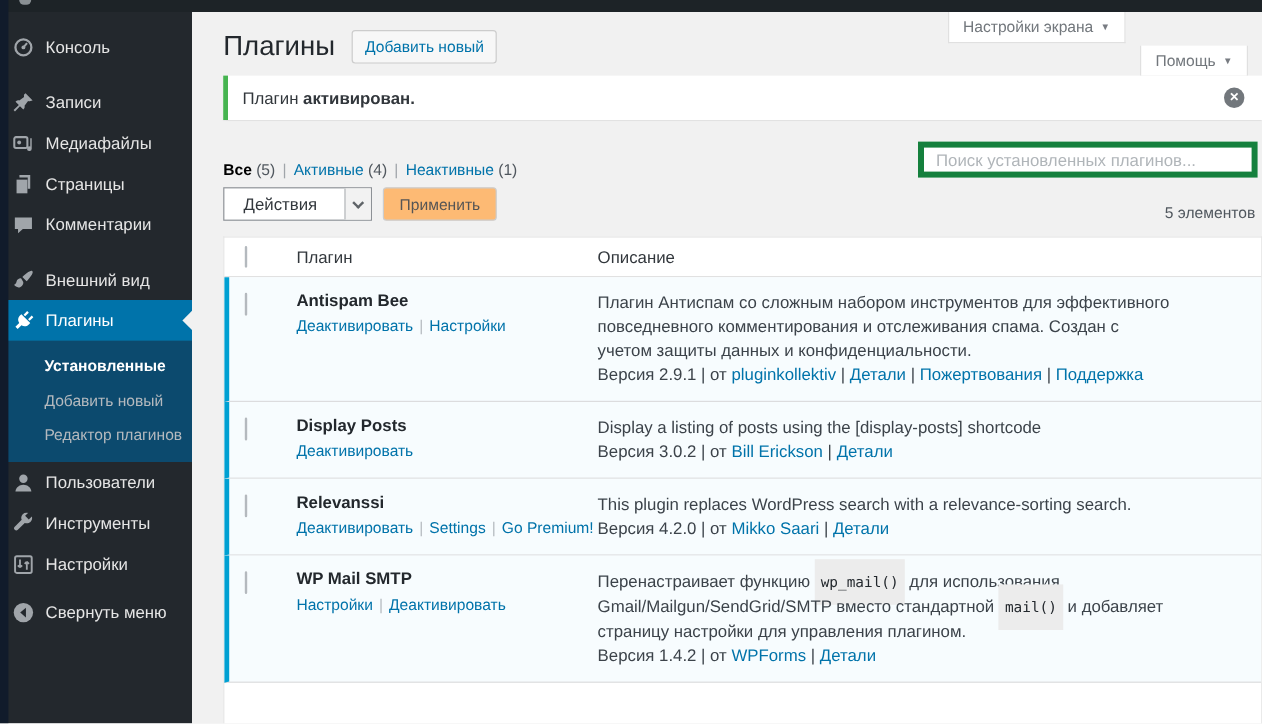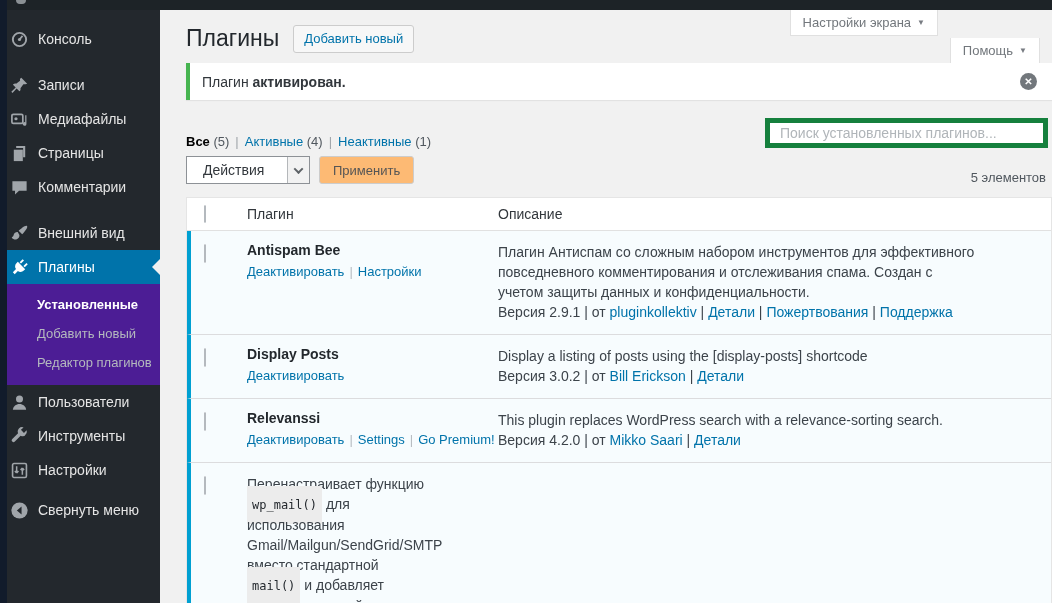--- a/index.html
+++ b/index.html
@@ -18,21 +18,21 @@
   .sidebar { position:absolute; left:0; top:10px; width:160px; height:593px; background:#23282d; z-index:30; padding-top:12px; }
   .menu-item { position:relative; display:flex; align-items:center; gap:9px; height:34px; padding:0 8px 0 10px;
                color:#e5e5e5; font-size:14px; cursor:pointer; }
   .menu-item .mi-icon { width:19px; height:19px; color:#a0a5aa; display:inline-flex; align-items:center; justify-content:center; flex:0 0 19px; }
   .menu-item.active { background:#0073aa; color:#fff; }
   .menu-item.active .mi-icon { color:#fff; }
   .menu-item.active .cur-arrow { position:absolute; right:0; top:50%; margin-top:-8px; width:0; height:0;
                border:8px solid transparent; border-right-color:#f1f1f1; }
   .menu-gap { height:12px; }
   .menu-gap.big { height:6px; }
-  .submenu { background:#4c1d95; padding:6px 0 8px; }
+  .submenu { background:#0c4a6e; padding:6px 0 8px; }
   .submenu-item { padding:7px 0 7px 37px; font-size:13px; color:#b4b9be; cursor:pointer; }
   .submenu-item.current { color:#fff; font-weight:700; }
 
   
   .content { position:absolute; left:160px; top:10px; width:892px; height:593px; background:#f1f1f1; }
 
   .screen-meta { position:absolute; top:0; height:26px; background:#fff; border:1px solid #e0e0e0; border-top:none;
                  display:flex; align-items:center; gap:6px; padding:0 12px; color:#72777c; font-size:13px; cursor:pointer; }
   .screen-meta .caret { font-size:8px; color:#787c82; }
   .screen-meta.opts { right:114px;justify-content:space-between; }
@@ -287,20 +287,24 @@
               <div class="p-name">Relevanssi</div>
               <div class="row-actions"><a>Деактивировать</a><span class="sep">|</span><a>Settings</a><span class="sep">|</span><a>Go Premium!</a></div>
             </div>
             <div class="p-desc">
               <p>This plugin replaces WordPress search with a relevance-sorting search.</p>
               <p class="meta">Версия 4.2.0 | от <a>Mikko Saari</a> | <a>Детали</a></p>
             </div>
           </div>
           <div class="plugin-row">
             <div class="check-cell"><span class="checkbox"></span></div>
+            <div>
+              <div class="p-name">WP Mail SMTP</div>
+              <div class="row-actions"><a>Настройки</a><span class="sep">|</span><a>Деактивировать</a></div>
+            </div>
             <div class="p-desc">
               <p>Перенастраивает функцию <code>wp_mail()</code> для использования Gmail/Mailgun/SendGrid/SMTP вместо стандартной <code>mail()</code> и добавляет страницу настройки для управления плагином.</p>
               <p class="meta">Версия 1.4.2 | от <a>WPForms</a> | <a>Детали</a></p>
             </div>
           </div>
         </div>
     </div>
 
   </div>
 </div>

